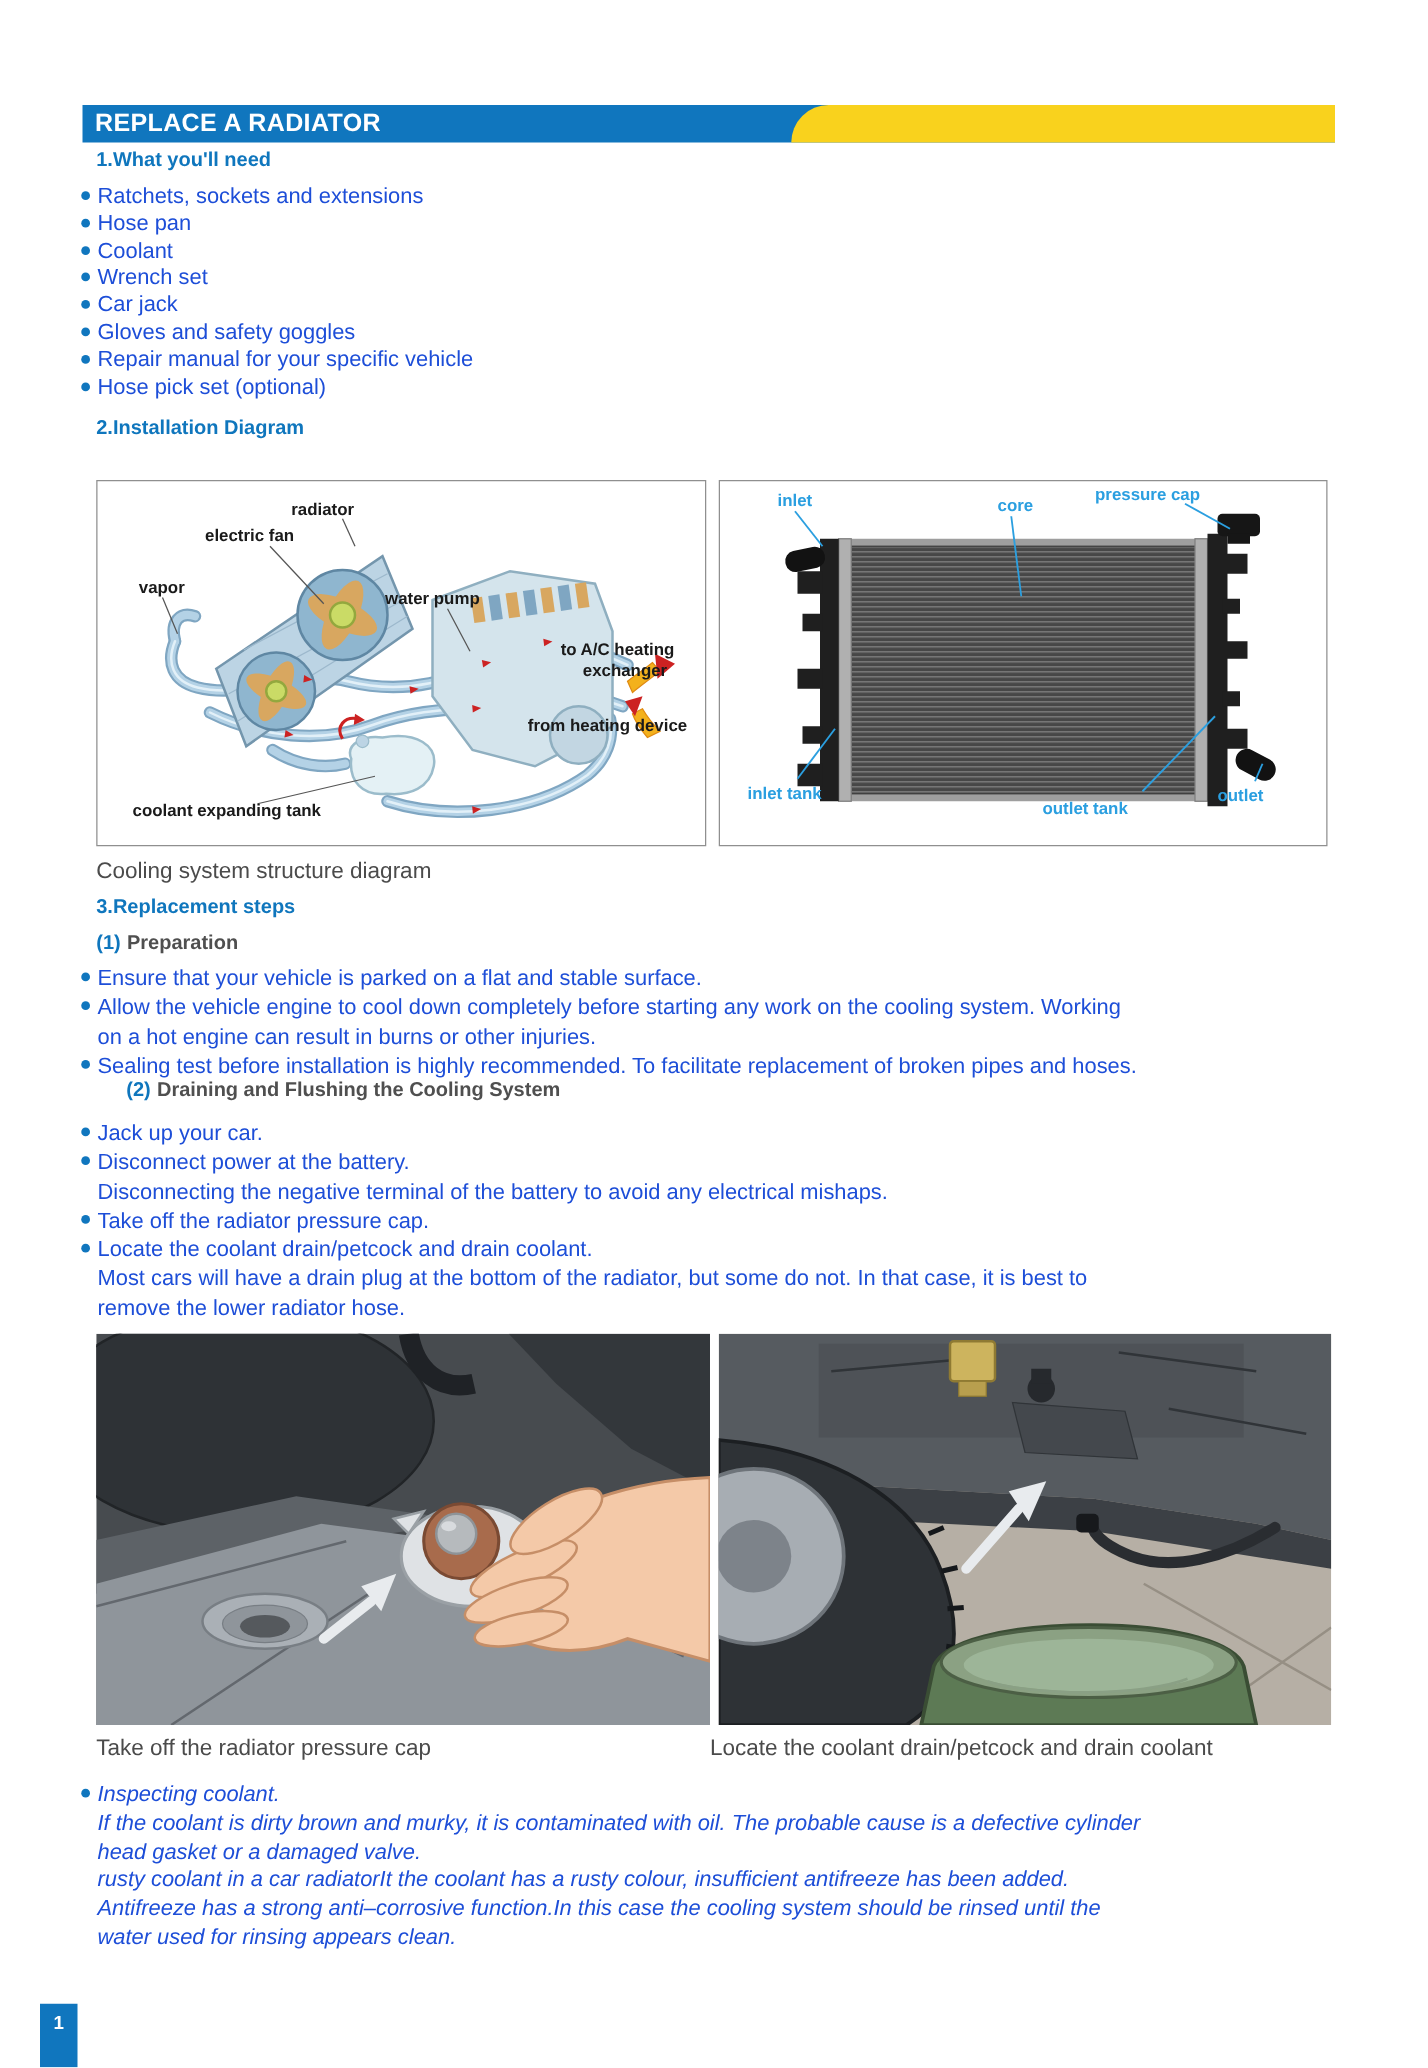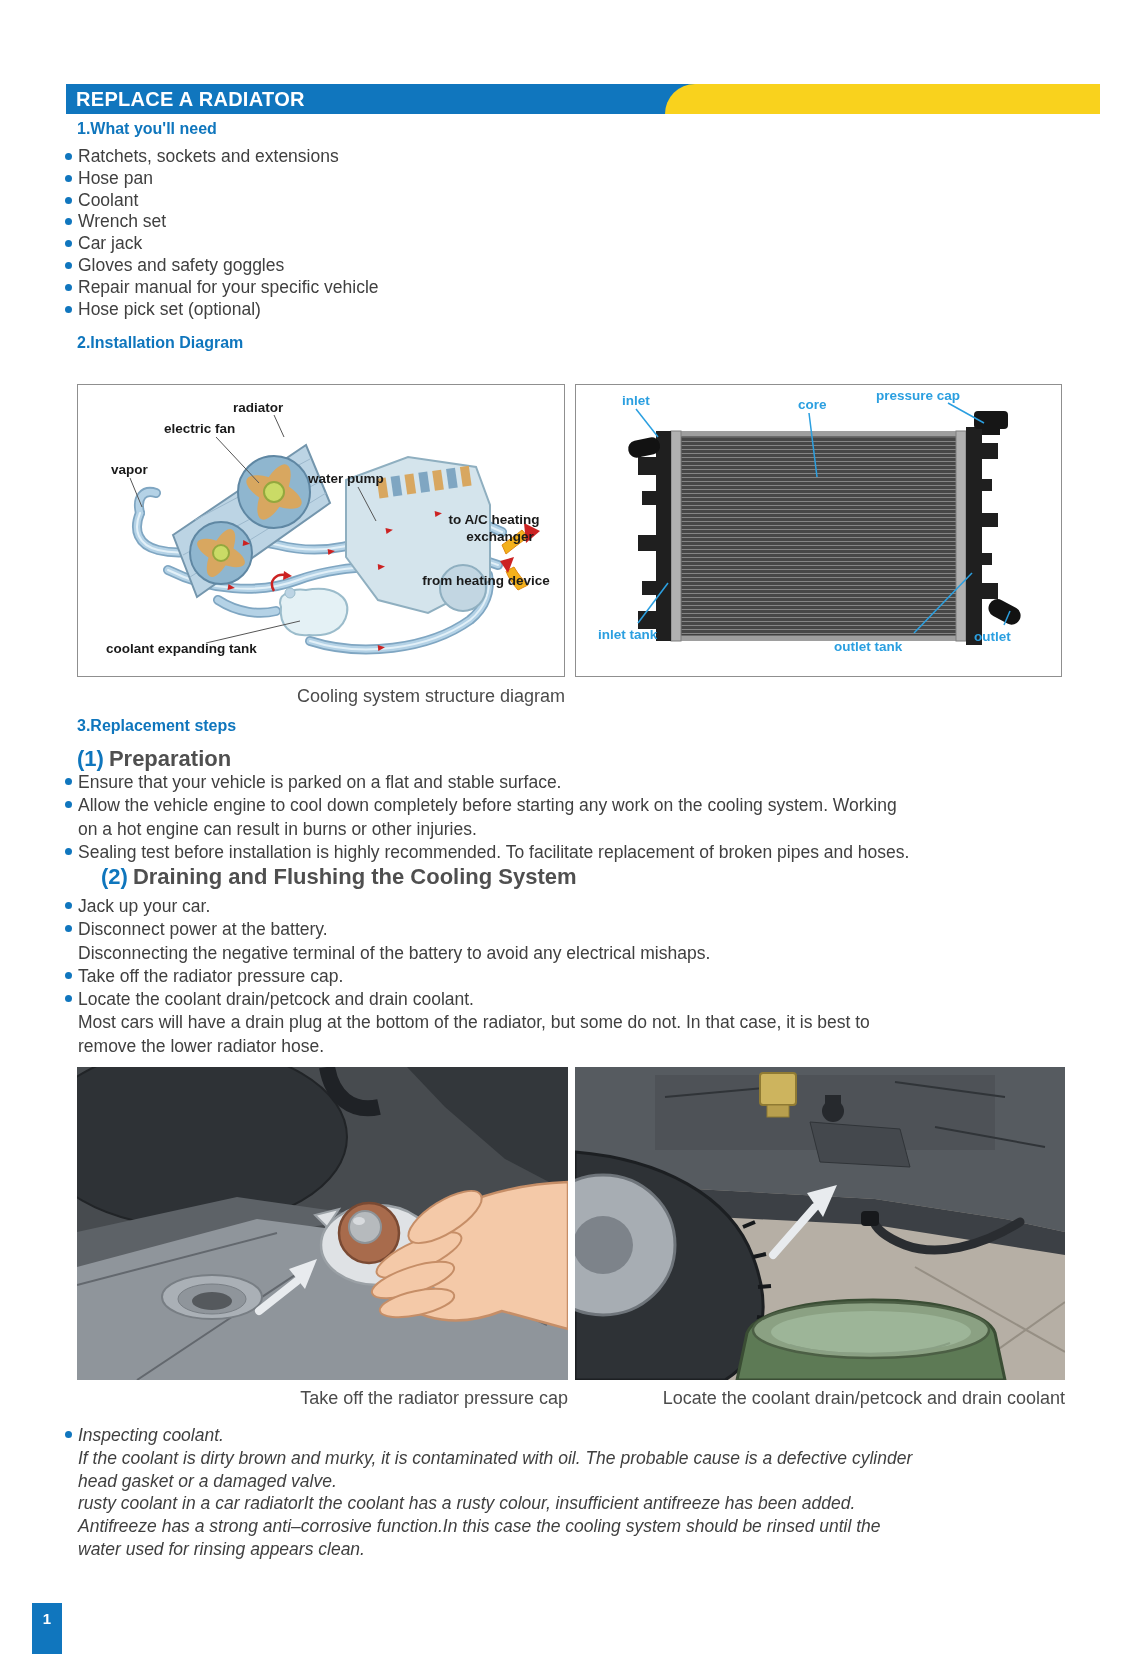--- a/index.html
+++ b/index.html
@@ -1,41 +1,41 @@
 <!DOCTYPE html>
 <html><head>
 <meta charset="utf-8">
 <style>
   html,body{margin:0;padding:0;background:#ffffff;}
   .page{position:relative;width:1142px;height:1654px;background:#fff;
         font-family:"Liberation Sans",sans-serif;overflow:hidden;}
 
   
-  .bar{position:absolute;left:66px;top:84px;width:1002px;height:30px;background:#1076be;padding-left:32px;}
+  .bar{position:absolute;left:66px;top:84px;width:1002px;height:30px;background:#1076be;}
   .bar-yellow{position:absolute;right:0;top:0;width:435px;height:30px;background:#f9d21d;
               border-top-left-radius:32px;}
   .bar-title{position:absolute;left:10px;top:0;line-height:30px;color:#fff;font-weight:bold;
              font-size:20px;letter-spacing:.3px;z-index:2;}
 
   .h-sec{position:absolute;font-size:16px;font-weight:bold;color:#0f76bd;white-space:nowrap;}
-  .h-sub{position:absolute;font-size:22px;font-weight:bold;color:#4f4f4f;white-space:nowrap;}
+  .h-sub{position:absolute;font-size:16px;font-weight:bold;color:#4f4f4f;white-space:nowrap;}
   .h-sub .num{color:#0f76bd;padding-right:5px;}
 
-  .rows{position:absolute;font-size:17.5px;color:#404040;}
+  .rows{position:absolute;font-size:17.5px;color:#1d4ed8;}
   .row{position:relative;padding-left:12px;white-space:nowrap;}
   .dot{position:absolute;left:-1px;top:7px;width:7px;height:7px;border-radius:50%;background:#1076be;}
   #list1{line-height:21.8px;}
   #rows1,#rows2{line-height:23.3px;}
   #rows3{line-height:22.8px;}
 
   .figrow{position:absolute;left:77px;display:flex;gap:10px;}
   .figbox{border:1px solid #8f8f8f;background:#fff;box-sizing:border-box;}
   .photobox{background:#fff;}
   .caprow{position:absolute;left:77px;display:flex;}
-  .caption{font-size:18px;color:#4b4b4b;text-align:right;white-space:nowrap;}
+  .caption{font-size:18px;color:#4b4b4b;text-align:left;white-space:nowrap;}
 
   .pagenum{position:absolute;left:32px;top:1603px;width:30px;height:51px;background:#1076be;
            color:#fff;font-weight:bold;font-size:15px;text-align:center;padding-top:7px;
            box-sizing:border-box;}
 
   svg text{font-family:"Liberation Sans",sans-serif;}
   .dlab{font-size:13.5px;font-weight:bold;fill:#1a1a1a;}
   .blab{font-size:13.5px;font-weight:bold;fill:#2b9fe0;}
 </style>
 </head>

